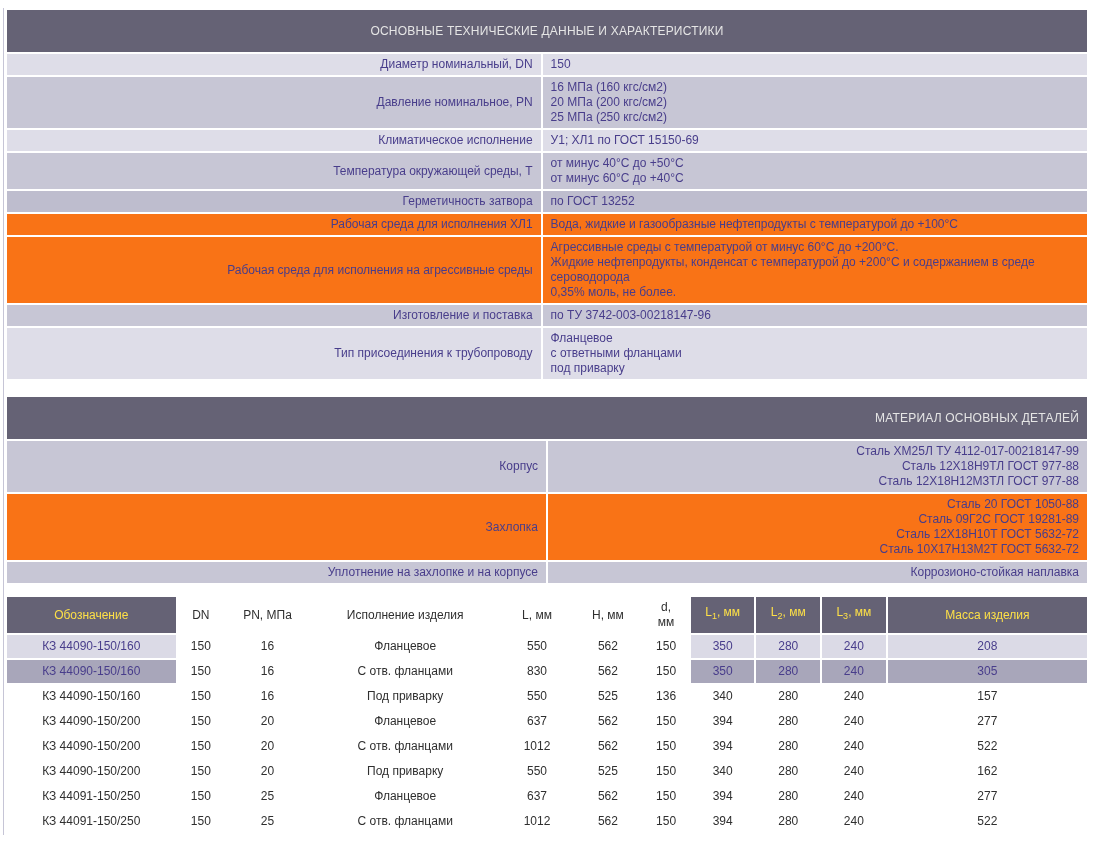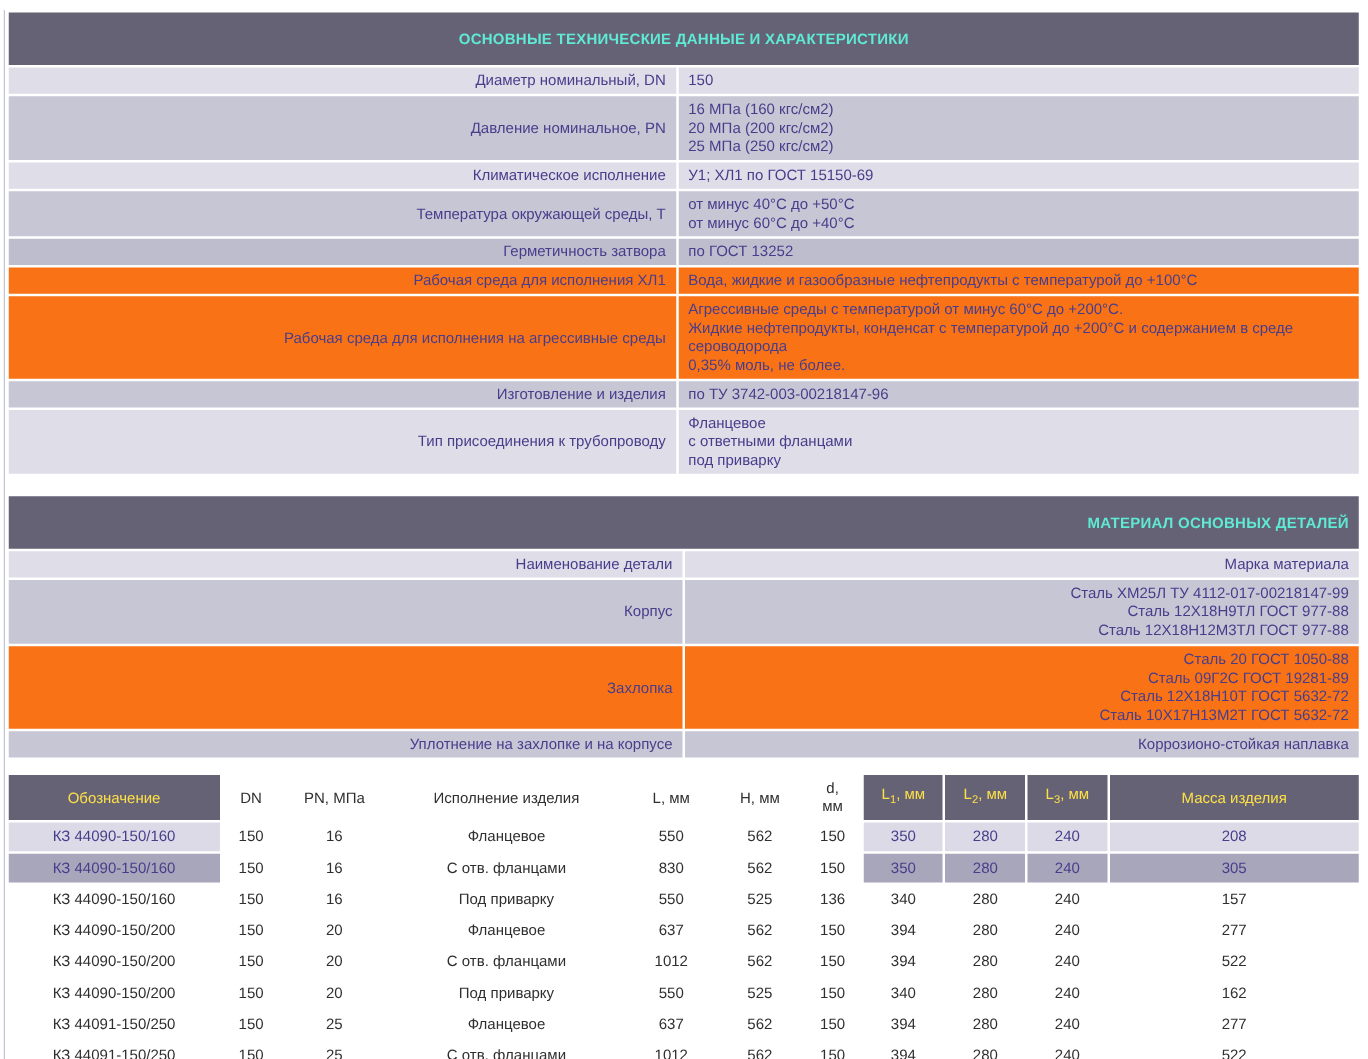--- a/index.html
+++ b/index.html
@@ -29,22 +29,22 @@
   }
   table{
     border-collapse:separate;
     border-spacing:2px;
     width:1084px;
     table-layout:fixed;
   }
   .spacer1{height:14px;} .spacer2{height:10px;}
   th.title{
     background:var(--dark);
-    color:#5eead4;
-    font-weight:bold;
+    color:#e5e5e5;
+    font-weight:normal;
     height:42px;
     text-align:center;
     letter-spacing:.2px;
   }
   td,th{padding:3px 8px;line-height:15px;vertical-align:middle;overflow:hidden;}
   .shade-light{background:var(--light);}
   .shade-medium{background:var(--medium);}
   .shade-medium_dark{background:var(--medium2);}
   .shade-white{background:#f97316;}
   
@@ -121,21 +121,21 @@
         </tr>
         <tr>
           <td class="label shade-white">Рабочая среда для исполнения на агрессивные среды</td>
           <td class="value shade-white">
             <div>Агрессивные среды с температурой от минус 60°С до +200°С.</div>
             <div>Жидкие нефтепродукты, конденсат с температурой до +200°С и содержанием в среде сероводорода</div>
             <div>0,35% моль, не более.</div>
           </td>
         </tr>
         <tr>
-          <td class="label shade-medium">Изготовление и изделия</td>
+          <td class="label shade-medium">Изготовление и поставка</td>
           <td class="value shade-medium">
             <div>по ТУ 3742-003-00218147-96</div>
           </td>
         </tr>
         <tr>
           <td class="label shade-light">Тип присоединения к трубопроводу</td>
           <td class="value shade-light">
             <div>Фланцевое</div>
             <div>с ответными фланцами</div>
             <div>под приварку</div>
@@ -147,24 +147,20 @@
   <div class="spacer1"></div>
 
   <table id="materials-table">
     <colgroup>
         <col style="width:50%">
         <col>
       </colgroup>
     <thead>
       <tr>
         <th class="title" colspan="2">МАТЕРИАЛ ОСНОВНЫХ ДЕТАЛЕЙ</th>
-      </tr>
-      <tr>
-        <th class="colhead shade-light">Наименование детали</th>
-        <th class="colhead shade-light">Марка материала</th>
       </tr>
     </thead>
     <tbody>
         <tr>
           <td class="shade-medium">Корпус</td>
           <td class="shade-medium">
             <div>Сталь ХМ25Л ТУ 4112-017-00218147-99</div>
             <div>Сталь 12Х18Н9ТЛ ГОСТ 977-88</div>
             <div>Сталь 12Х18Н12М3ТЛ ГОСТ 977-88</div>
           </td>

